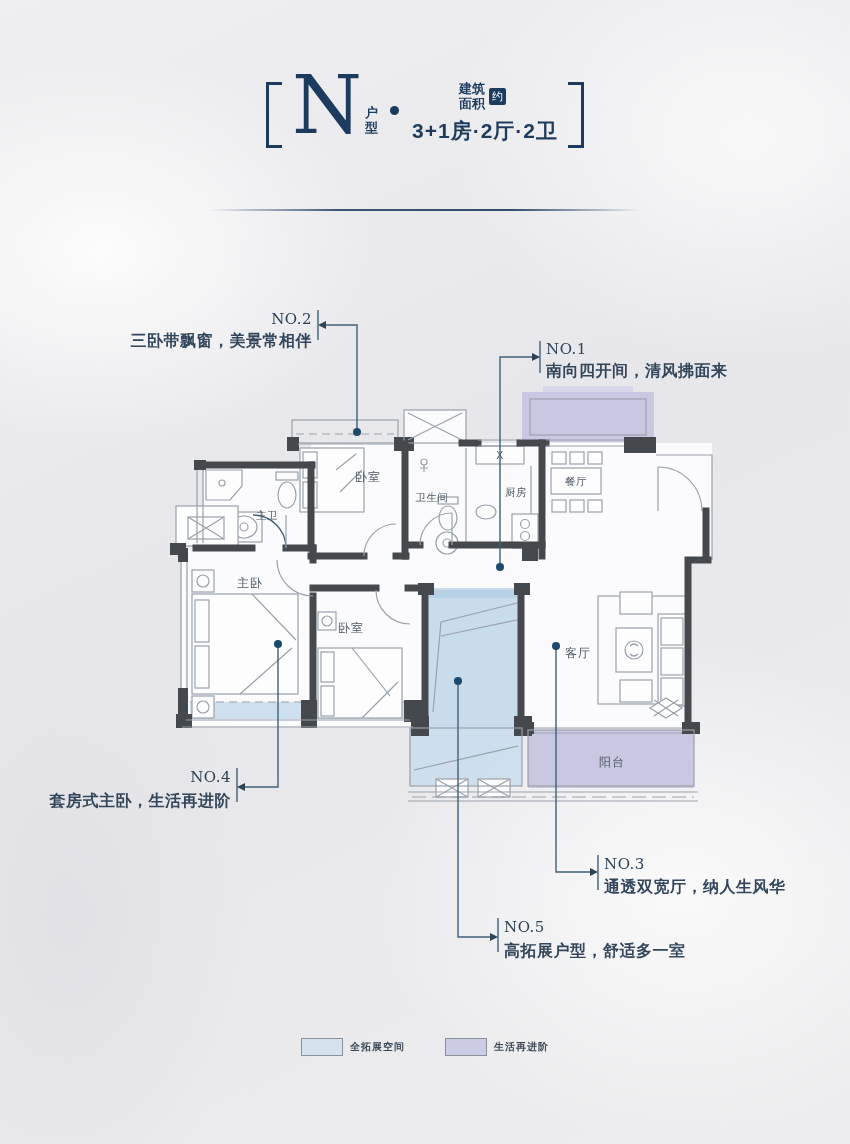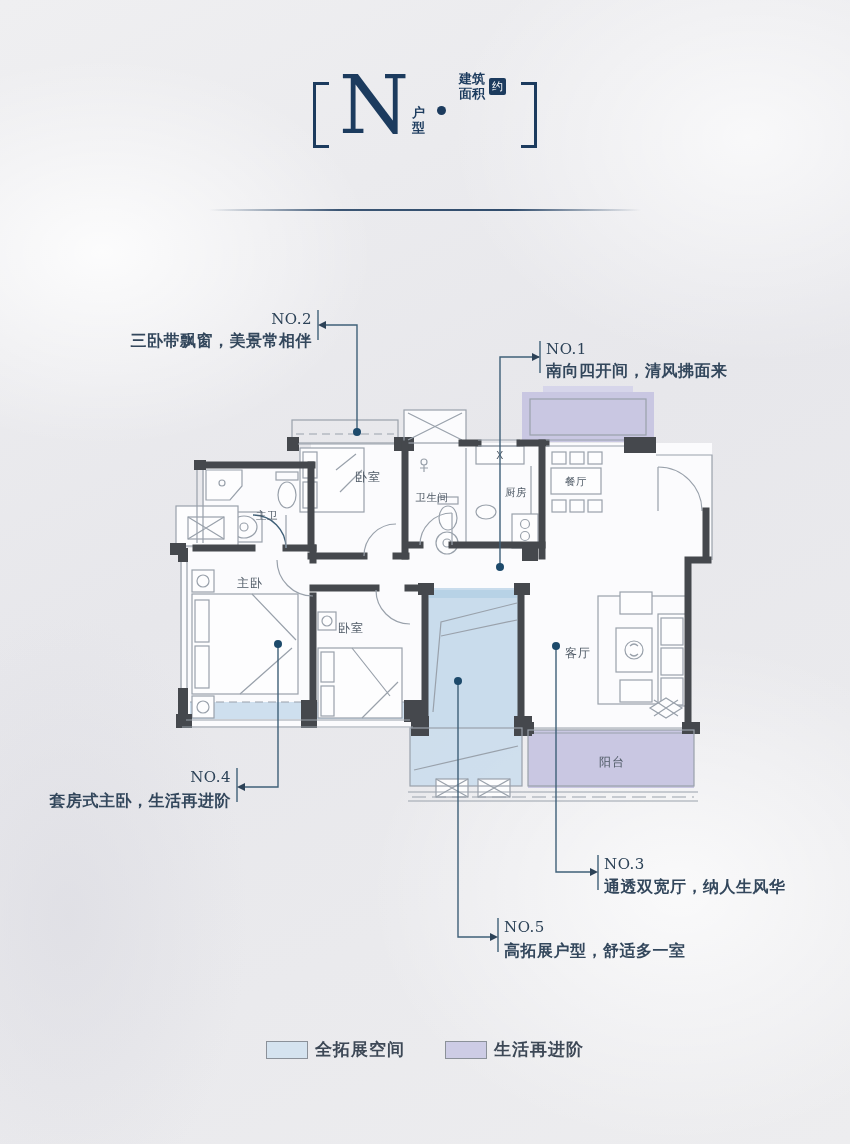--- a/index.html
+++ b/index.html
@@ -16,21 +16,21 @@
   }
   
   .header{position:absolute; top:70px; left:0; width:100%; display:flex; justify-content:center; align-items:flex-start;}
   .bracket{width:13px; height:60px; margin-top:12px;}
   .bracket.bl{border-left:3px solid #1c3b5e; border-top:3px solid #1c3b5e; border-bottom:3px solid #1c3b5e; margin-right:10px;}
   .bracket.br{border-right:3px solid #1c3b5e; border-top:3px solid #1c3b5e; border-bottom:3px solid #1c3b5e; margin-left:10px;}
   .type-group{display:flex; align-items:flex-end;}
   .n-letter{font-family:"DejaVu Serif", serif; font-size:80px; line-height:72px; color:#1c3b5e; font-weight:500;}
   .type-suffix{display:flex; flex-direction:column; font-size:13px; font-weight:bold; color:#1c3b5e; line-height:1.2; margin:0 0 6px 3px;}
   .sep-dot{width:9px; height:9px; border-radius:50%; background:#1c3b5e; margin:36px 13px 0 12px;}
-  .area-col{display:flex; flex-direction:column; align-items:center; margin-top:2px;}
+  .area-col{display:flex; flex-direction:column; align-items:center; margin-top:12px;}
   .area-row{display:flex; align-items:center;}
   .area-label{font-size:13px; font-weight:bold; color:#1c3b5e; line-height:1.15; text-align:center;}
   .approx-badge{width:17px; height:17px; background:#1c3b5e; color:#fff; font-size:11px; line-height:17px; text-align:center; border-radius:2px; margin:0 5px 0 4px;}
   .area-num{font-size:52px; color:#1c3b5e; line-height:52px; letter-spacing:-1px; font-weight:500;}
   .area-unit{font-size:30px; letter-spacing:0;}
   .area-exp{font-size:15px; vertical-align:14px; letter-spacing:0;}
   .spec{font-size:21px; font-weight:bold; color:#1c3b5e; letter-spacing:1px; margin-top:5px;}
   
   .divider{position:absolute; top:209px; left:50%; width:432px; height:2px; transform:translateX(-50%);
     background:linear-gradient(to right, rgba(28,59,94,0), rgba(28,59,94,.85) 30%, rgba(28,59,94,.9) 70%, rgba(28,59,94,0));}
@@ -46,21 +46,21 @@
   #plan .wedge{fill:#2c4257; stroke:none;}
   #plan text{font-family:"Liberation Sans", sans-serif;}
   #plan .room-lb{font-size:12px; fill:#4d5864; letter-spacing:1px;}
   #plan .room-lb-sm{font-size:10.5px; fill:#4d5864; letter-spacing:.5px;}
   #plan .no-tag{font-family:"DejaVu Serif", serif; font-size:15px; fill:#2c4257; letter-spacing:.5px;}
   #plan .no-txt{font-size:16px; fill:#33475c; font-weight:600; letter-spacing:.5px;}
   
   .legend{position:absolute; top:1038px; left:0; width:100%; display:flex; justify-content:center; align-items:center; gap:40px;}
   .legend-item{display:flex; align-items:center; gap:7px;}
   .legend-swatch{width:40px; height:16px; border:1px solid #8b9199;}
-  .legend-label{font-size:17px; color:#3d4856; font-weight:600; letter-spacing:1px;}
+  .legend-label{font-size:10px; color:#3d4856; font-weight:600; letter-spacing:1px;}
 </style>
 </head>
 <body>
 
 <div id="page">
 
   <div class="header">
     <div class="bracket bl"></div>
     <div class="type-group">
       <div class="n-letter">N</div>
@@ -71,20 +71,21 @@
     </div>
     <div class="sep-dot"></div>
     <div class="area-col">
       <div class="area-row">
         <div class="area-label">
           <div>建筑</div>
           <div>面积</div>
         </div>
         <div class="approx-badge">约</div>
       </div>
+      <div class="spec">3+1房·2厅·2卫</div>
     </div>
     <div class="bracket br"></div>
   </div>
 
   <div class="divider"></div>
 
   <svg id="plan" viewBox="0 0 850 1144">
 
     <g>
       <rect class="base" x="204" y="462" width="108" height="86"></rect>

